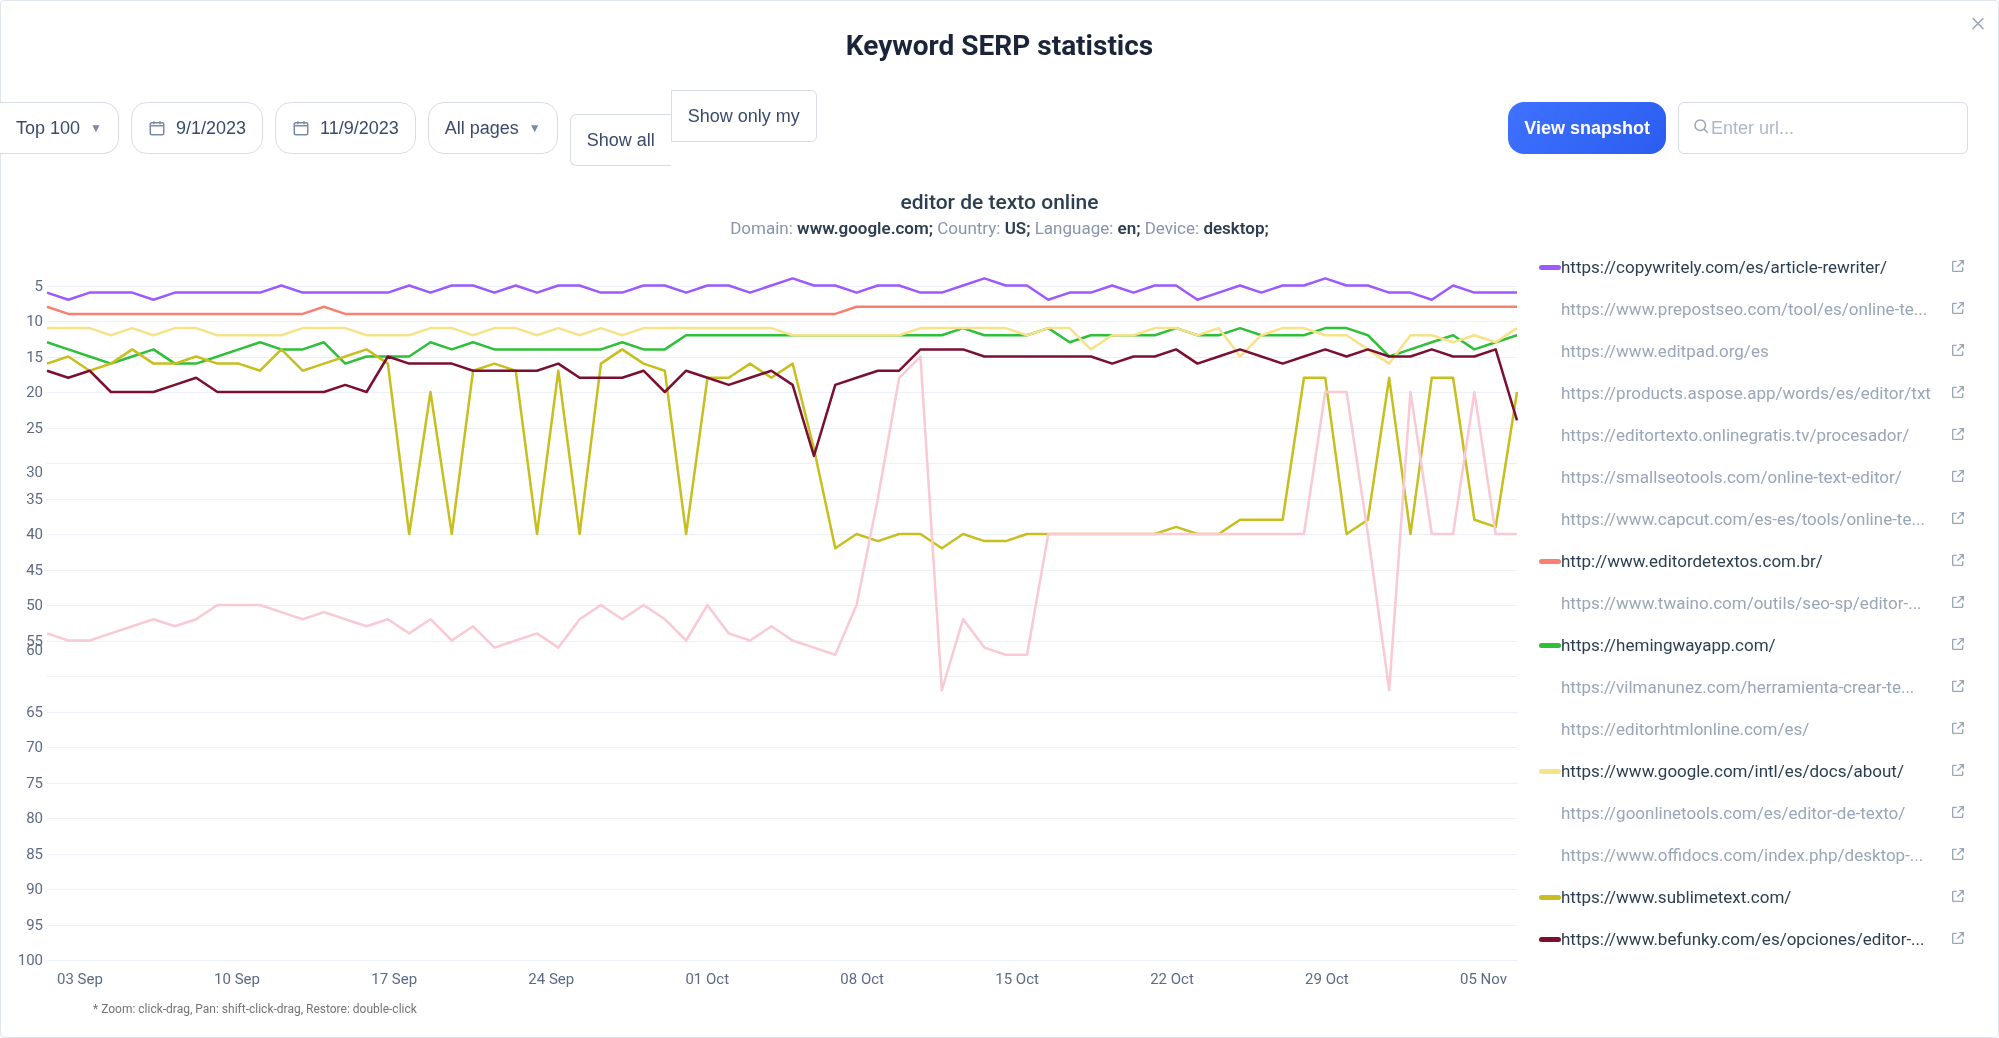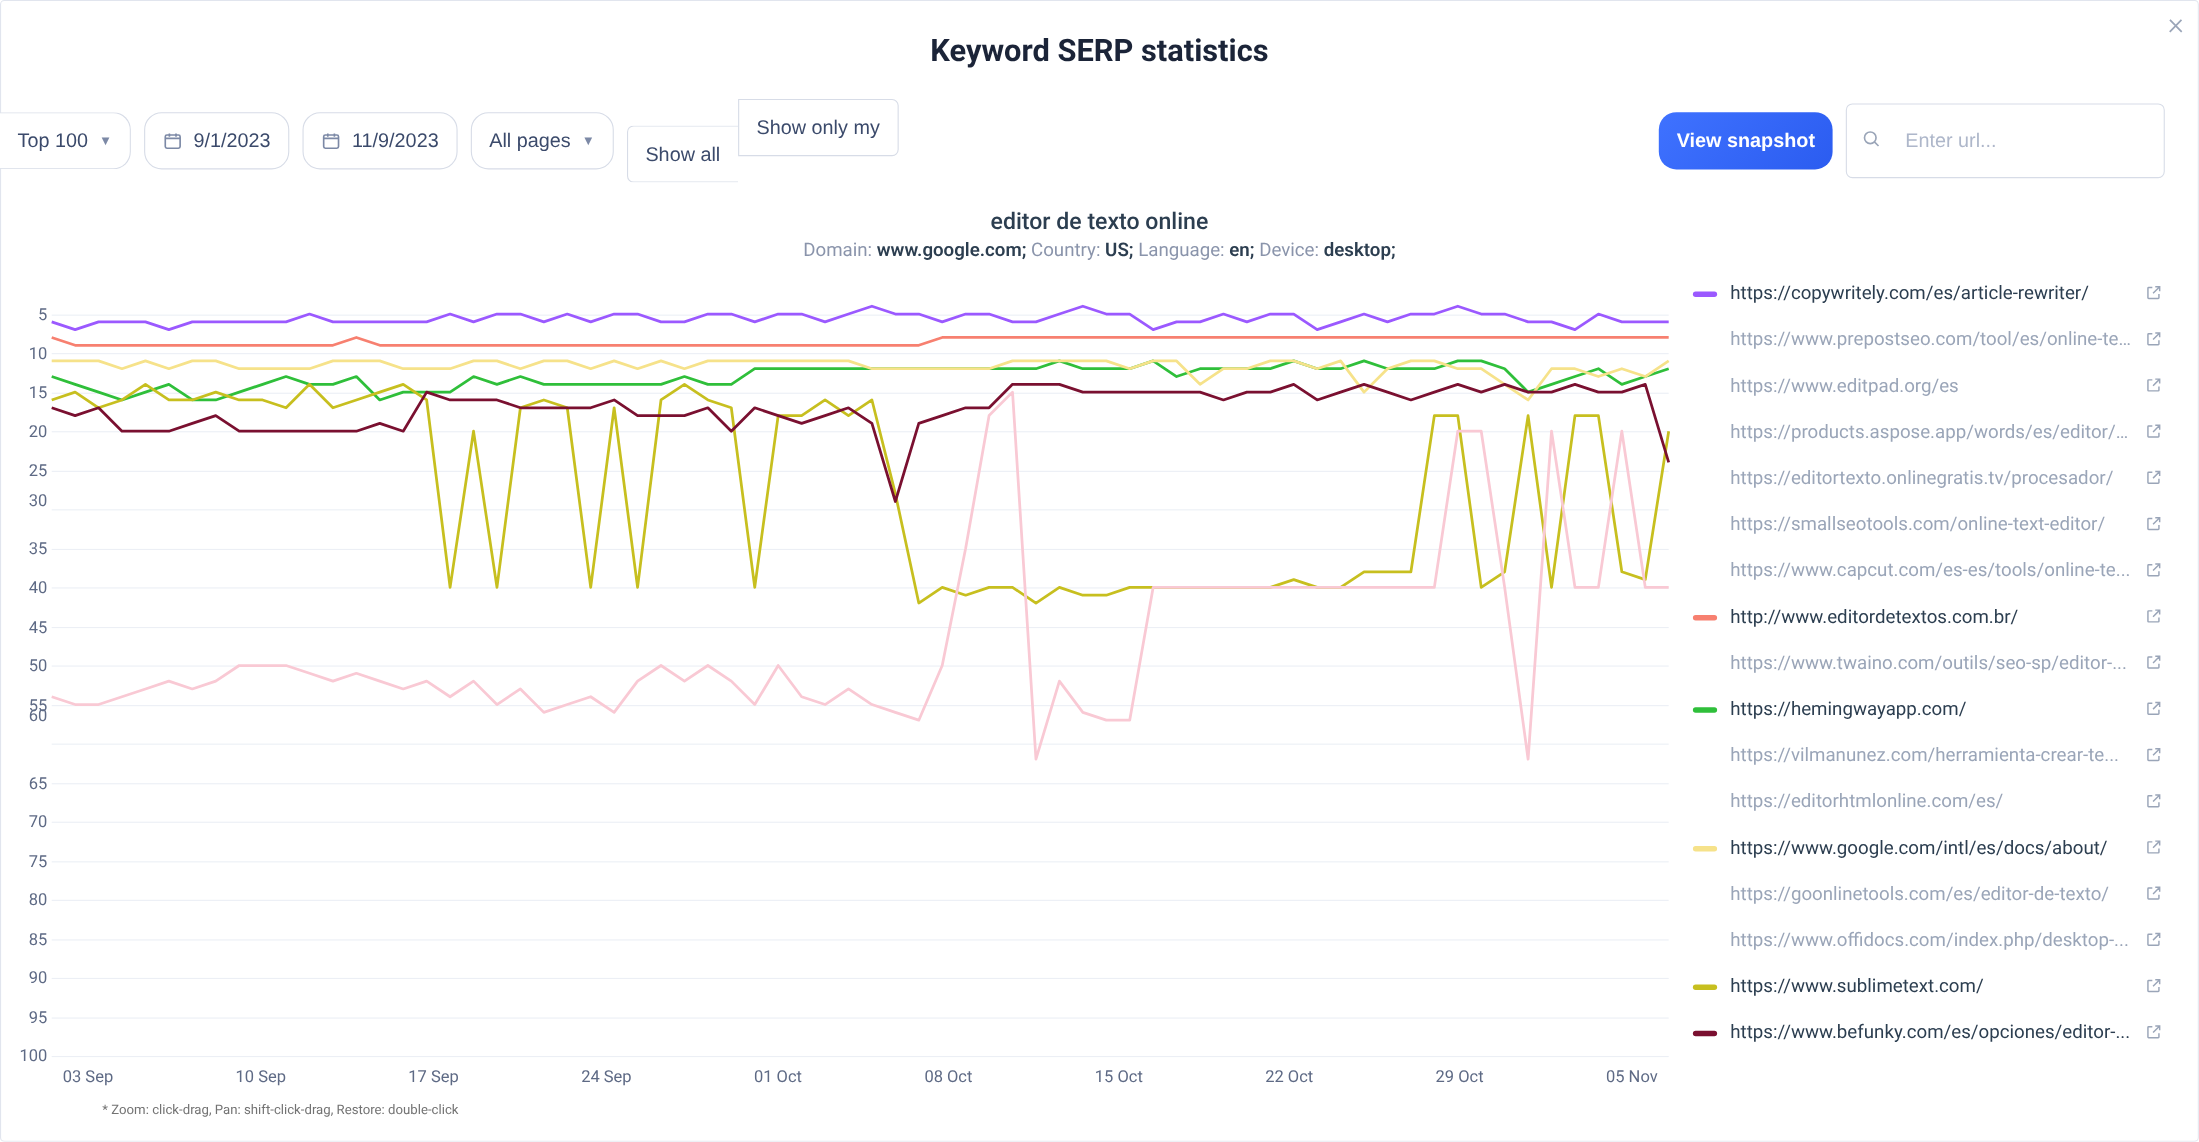--- a/index.html
+++ b/index.html
@@ -9,39 +9,39 @@
 .title { text-align: center; font-size: 28px; font-weight: 700; margin-top: 28px; color: #1b2438; }
 .toolbar { display: flex; align-items: center; gap: 12px; padding: 28px 30px 10px 0; }
 .tbtn { height: 52px; border: 1px solid #d7dce7; border-radius: 16px; background: #fff; display: flex; align-items: center; padding: 0 16px; color: #3b4a6b; font-size: 18px; cursor: pointer; gap: 10px; }
 .tbtn .chev { font-size: 12px; color: #7c89a6; }
 .tbtn.primary { background: linear-gradient(135deg, #3f72ff, #2b5cf0); color: #fff; border: none; font-weight: 600; }
 .tbtn-group { display: flex; }
 .tbtn-group .tbtn { border-radius: 0; border-right: none; }
 .tbtn-group .tbtn:first-child { border-radius: 6px 0 0 6px; margin-top: 24px; }
 .tbtn-group .tbtn:last-child { border-radius: 0 6px 6px 0; border-right: 1px solid #d7dce7; }
 .search-wrap { position: relative; }
-.search-wrap input { height: 68px; width: 290px; border: 1px solid #d7dce7; border-radius: 6px; padding: 0 16px 0 53px; font-size: 18px; color: #3b4a6b; }
+.search-wrap input { height: 52px; width: 290px; border: 1px solid #d7dce7; border-radius: 6px; padding: 0 16px 0 32px; font-size: 18px; color: #3b4a6b; }
 .search-wrap input::placeholder { color: #aeb7ca; }
 .search-wrap .sicon { position: absolute; left: 14px; top: 50%; transform: translateY(-50%); color: #9aa5b8; }
 .spacer { flex: 1; }
 .cal-icon { display: inline-flex; width: 18px; height: 18px; }
 .chart-header { text-align: center; margin-top: 14px; }
 .chart-header .kw { font-size: 21px; font-weight: 500; color: #2c3e50; }
 .chart-header .meta { font-size: 17px; color: #8a94ab; margin-top: 4px; }
 .chart-header .meta b { color: #2c3e50; font-weight: 600; }
 .content { display: flex; padding: 8px 30px 0 0; }
 .chart-zone { flex: 0 0 1516px; position: relative; padding-left: 46px; }
 .plot { position: relative; height: 710px; margin-top: 4px; }
 .plot .ytick { position: absolute; left: -44px; width: 40px; text-align: right; font-size: 15px; color: #5e6a85; transform: translateY(-50%); }
 .plot .grid { position: absolute; left: 0; right: 0; height: 1px; background: #eceff5; }
 .plot svg { position: absolute; left: 0; top: 0; width: 100%; height: 100%; overflow: visible; }
 .xaxis { display: flex; justify-content: space-between; margin-top: 10px; padding: 0 10px; font-size: 15px; color: #5e6a85; }
 .footnote { font-size: 12px; color: #737373; margin: 14px 0 0 46px; }
 .legend { flex: 1; padding-left: 22px; max-height: 750px; overflow: hidden; }
-.leg-item { display: flex; align-items: center; gap: 12px; height: 42px; }
+.leg-item { display: flex; align-items: center; height: 42px; }
 .leg-swatch { width: 22px; height: 5px; border-radius: 3px; flex-shrink: 0; }
 .leg-label { flex: 1; font-size: 17px; white-space: nowrap; overflow: hidden; text-overflow: ellipsis; }
 .leg-label.inactive { color: #9aa5b8; }
 .leg-open { width: 18px; height: 18px; color: #9aa5b8; flex-shrink: 0; cursor: pointer; }
 </style>
 </head>
 <body>
 
 <div class="modal">
   <div class="close-x">×</div>
@@ -112,21 +112,21 @@
           <div class="ytick" style="top: 35.5px;">5</div>
           <div class="grid" style="top: 71px;"></div>
           <div class="ytick" style="top: 71px;">10</div>
           <div class="grid" style="top: 106.5px;"></div>
           <div class="ytick" style="top: 106.5px;">15</div>
           <div class="grid" style="top: 142px;"></div>
           <div class="ytick" style="top: 142px;">20</div>
           <div class="grid" style="top: 177.5px;"></div>
           <div class="ytick" style="top: 177.5px;">25</div>
           <div class="grid" style="top: 213px;"></div>
-          <div class="ytick" style="top: 205px;">30</div>
+          <div class="ytick" style="top: 222px;">30</div>
           <div class="grid" style="top: 248.5px;"></div>
           <div class="ytick" style="top: 248.5px;">35</div>
           <div class="grid" style="top: 284px;"></div>
           <div class="ytick" style="top: 284px;">40</div>
           <div class="grid" style="top: 319.5px;"></div>
           <div class="ytick" style="top: 319.5px;">45</div>
           <div class="grid" style="top: 355px;"></div>
           <div class="ytick" style="top: 355px;">50</div>
           <div class="grid" style="top: 390.5px;"></div>
           <div class="ytick" style="top: 390.5px;">55</div>

